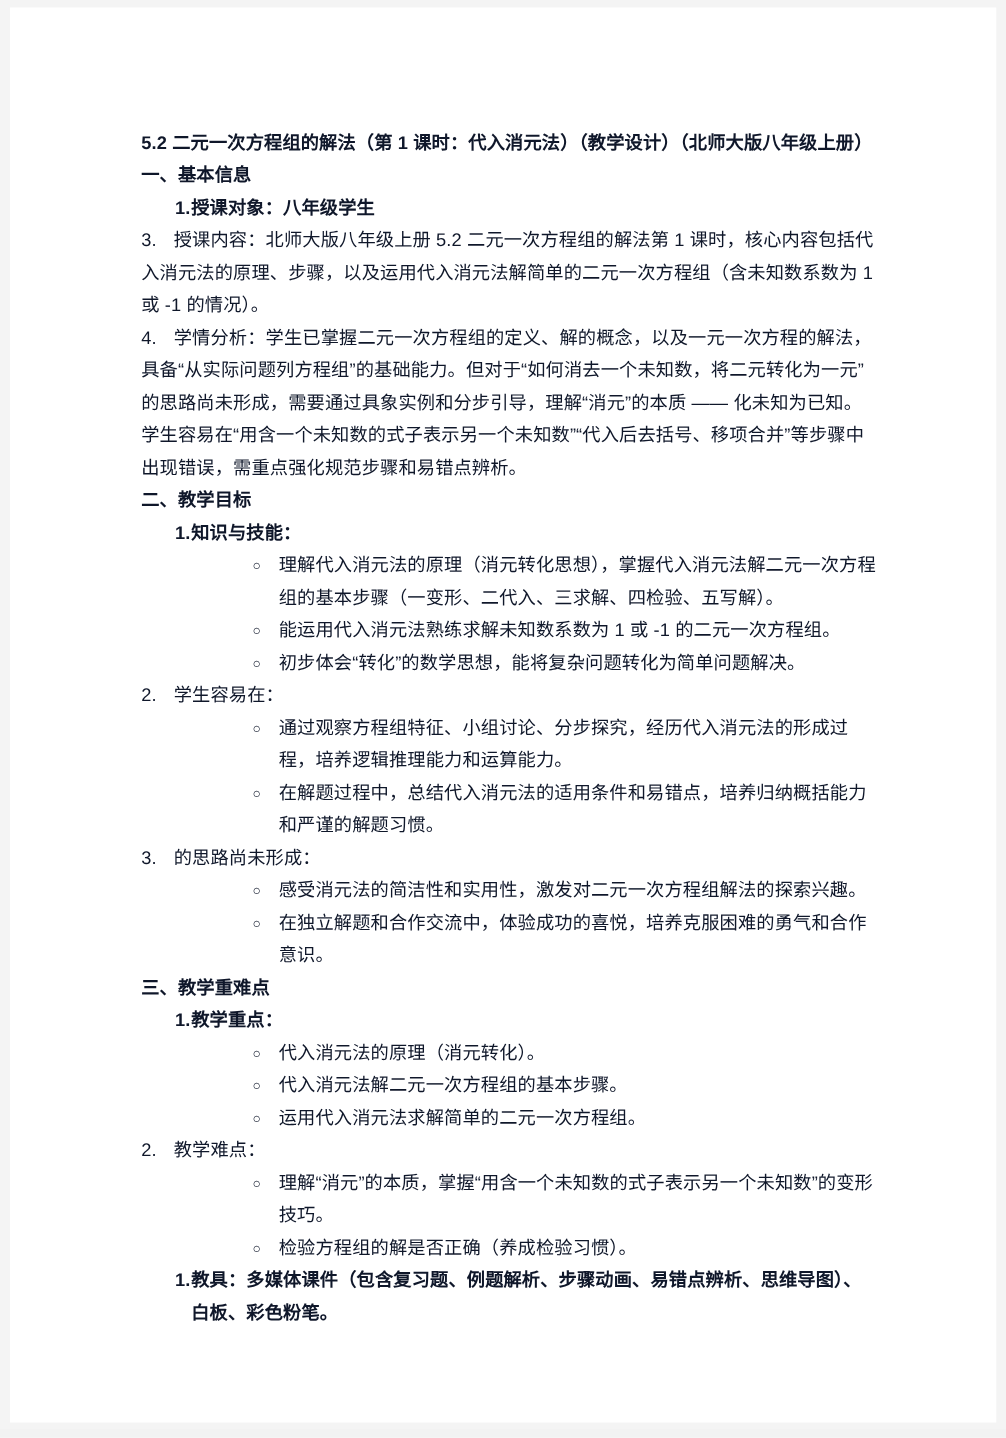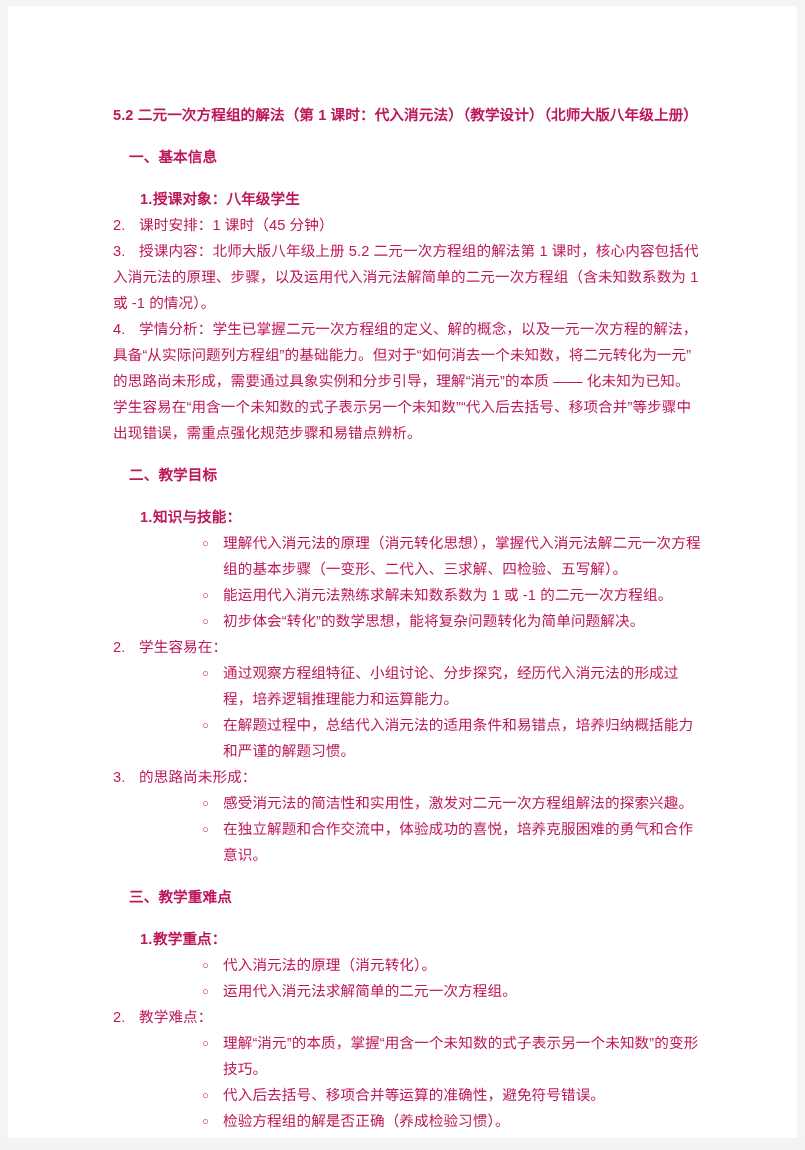--- a/index.html
+++ b/index.html
@@ -23,28 +23,28 @@
     box-sizing: border-box;
     overflow: hidden;
   }
   #doc {
     position: absolute;
     left: 105px;
     top: 96px;
     width: 590px;
     font-size: 14.6px;
     line-height: 26px;
-    color: #be185d;
+    color: #0f172a;
     letter-spacing: 0.1px;
   }
 
   
   .h2 {
     font-weight: bold;
-    margin: 16px;
+    margin: 0;
   }
 
   
   .doc-title {
     font-weight: bold;
     margin: 0;
   }
 
   
   .num-flush {
@@ -107,38 +107,38 @@
 </style>
 </head>
 <body>
 
 <div id="page">
   <div id="doc">
     <p class="doc-title">5.2  二元一次方程组的解法（第 1 课时：代入消元法）（教学设计）（北师大版八年级上册）</p>
     <div id="sections">
         <p class="h2">一、基本信息</p>
         <p class="num-ind"><span class="mk"><i>1.</i></span><span>授课对象：八年级学生</span></p>
-        <p class="num-flush"><span class="mk">2.</span><span>课时安排：1 课时（45 分钟）</span></p>
         <p class="num-flush"><span class="mk">3.</span><span>授课内容：北师大版八年级上册 5.2 二元一次方程组的解法第 1 课时，核心内容包括代入消元法的原理、步骤，以及运用代入消元法解简单的二元一次方程组（含未知数系数为 1 或 -1 的情况）。</span></p>
         <p class="num-flush"><span class="mk">4.</span><span>学情分析：学生已掌握二元一次方程组的定义、解的概念，以及一元一次方程的解法，具备“从实际问题列方程组”的基础能力。但对于“如何消去一个未知数，将二元转化为一元”的思路尚未形成，需要通过具象实例和分步引导，理解“消元”的本质 —— 化未知为已知。学生容易在“用含一个未知数的式子表示另一个未知数”“代入后去括号、移项合并”等步骤中出现错误，需重点强化规范步骤和易错点辨析。</span></p>
         <p class="h2">二、教学目标</p>
         <p class="num-ind"><span class="mk"><i>1.</i></span><span>知识与技能：</span></p>
         <p class="sub"><span class="mk"><i class="circ">○</i></span><span>理解代入消元法的原理（消元转化思想），掌握代入消元法解二元一次方程组的基本步骤（一变形、二代入、三求解、四检验、五写解）。</span></p>
         <p class="sub"><span class="mk"><i class="circ">○</i></span><span>能运用代入消元法熟练求解未知数系数为 1 或 -1 的二元一次方程组。</span></p>
         <p class="sub"><span class="mk"><i class="circ">○</i></span><span>初步体会“转化”的数学思想，能将复杂问题转化为简单问题解决。</span></p>
         <p class="num-flush"><span class="mk">2.</span><span>学生容易在：</span></p>
         <p class="sub"><span class="mk"><i class="circ">○</i></span><span>通过观察方程组特征、小组讨论、分步探究，经历代入消元法的形成过程，培养逻辑推理能力和运算能力。</span></p>
         <p class="sub"><span class="mk"><i class="circ">○</i></span><span>在解题过程中，总结代入消元法的适用条件和易错点，培养归纳概括能力和严谨的解题习惯。</span></p>
         <p class="num-flush"><span class="mk">3.</span><span>的思路尚未形成：</span></p>
         <p class="sub"><span class="mk"><i class="circ">○</i></span><span>感受消元法的简洁性和实用性，激发对二元一次方程组解法的探索兴趣。</span></p>
         <p class="sub"><span class="mk"><i class="circ">○</i></span><span>在独立解题和合作交流中，体验成功的喜悦，培养克服困难的勇气和合作意识。</span></p>
         <p class="h2">三、教学重难点</p>
         <p class="num-ind"><span class="mk"><i>1.</i></span><span>教学重点：</span></p>
         <p class="sub"><span class="mk"><i class="circ">○</i></span><span>代入消元法的原理（消元转化）。</span></p>
+        <p class="sub"><span class="mk"><i class="circ">○</i></span><span>代入消元法解二元一次方程组的基本步骤。</span></p>
         <p class="sub"><span class="mk"><i class="circ">○</i></span><span>运用代入消元法求解简单的二元一次方程组。</span></p>
         <p class="num-flush"><span class="mk">2.</span><span>教学难点：</span></p>
         <p class="sub"><span class="mk"><i class="circ">○</i></span><span>理解“消元”的本质，掌握“用含一个未知数的式子表示另一个未知数”的变形技巧。</span></p>
-        <p class="sub"><span class="mk"><i class="circ">○</i></span><span>代入后去括号、移项合并等运算的准确性，避免符号错误。</span></p>
         <p class="sub"><span class="mk"><i class="circ">○</i></span><span>检验方程组的解是否正确（养成检验习惯）。</span></p>
+        <p class="num-ind"><span class="mk"><i>1.</i></span><span>教具：多媒体课件（包含复习题、例题解析、步骤动画、易错点辨析、思维导图）、白板、彩色粉笔。</span></p>
       </div>
   </div>
 </div>
 <div class="bottom-strip"></div>
 
 </body></html>

